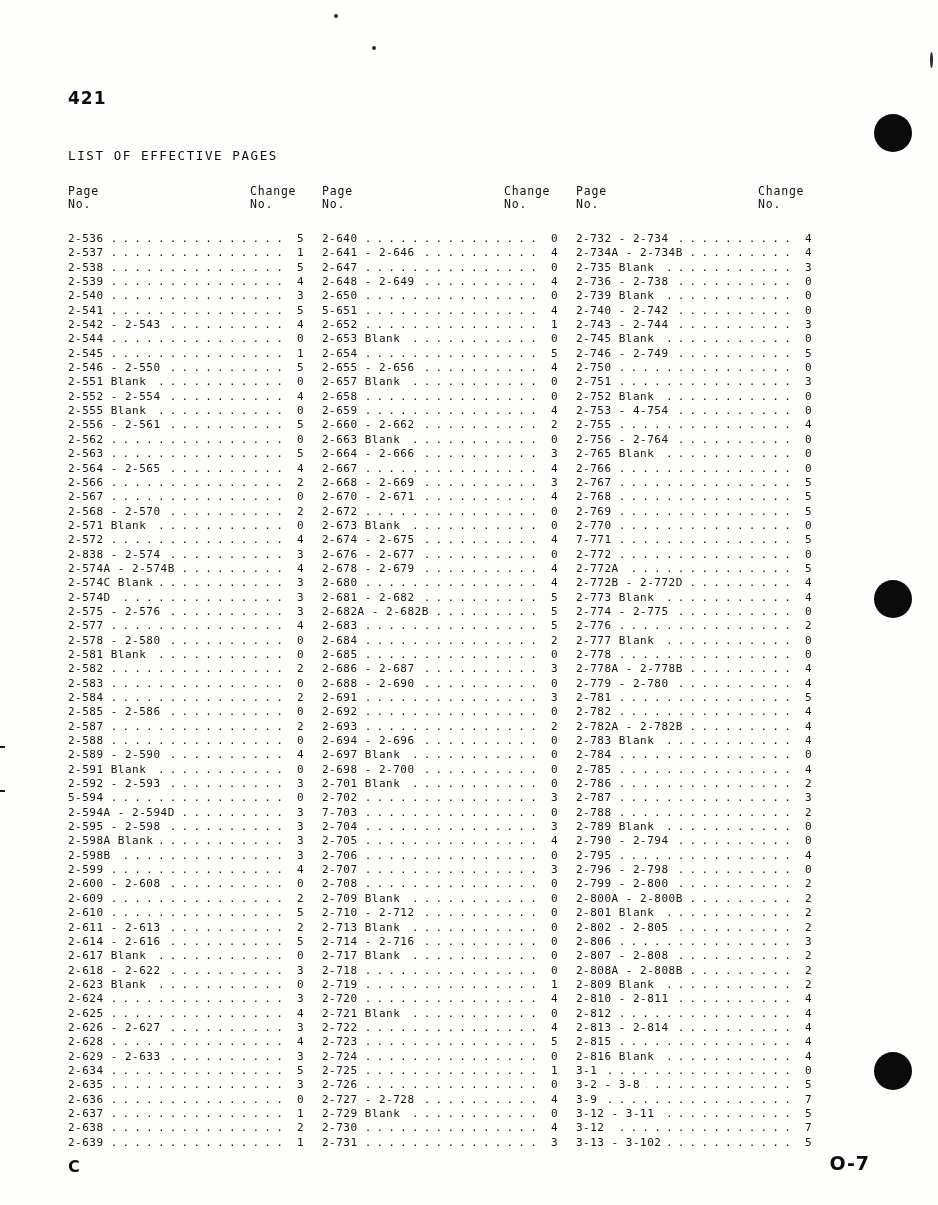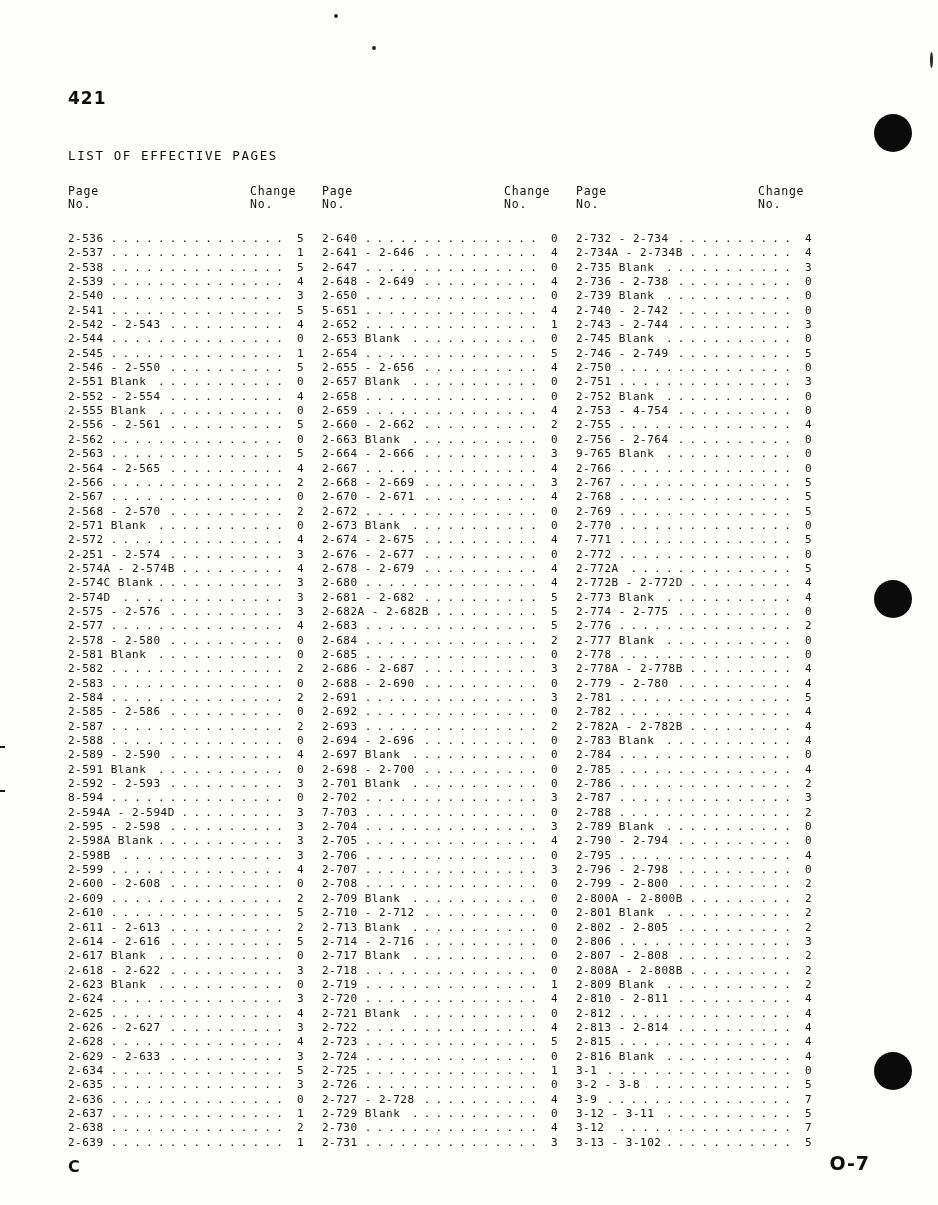--- a/index.html
+++ b/index.html
@@ -276,21 +276,21 @@
             <span class="pg">2-571 Blank</span>
             <span class="dotfill" style="width: 136.3px;">............</span>
             <span class="ch">0</span>
           </div>
           <div class="row">
             <span class="pg">2-572</span>
             <span class="dotfill" style="width: 176.5px;">................</span>
             <span class="ch">4</span>
           </div>
           <div class="row">
-            <span class="pg">2-251 - 2-574</span>
+            <span class="pg">2-838 - 2-574</span>
             <span class="dotfill" style="width: 122.9px;">...........</span>
             <span class="ch">3</span>
           </div>
           <div class="row">
             <span class="pg">2-574A - 2-574B</span>
             <span class="dotfill" style="width: 109.5px;">..........</span>
             <span class="ch">4</span>
           </div>
           <div class="row">
             <span class="pg">2-574C Blank</span>
@@ -361,21 +361,21 @@
             <span class="pg">2-591 Blank</span>
             <span class="dotfill" style="width: 136.3px;">............</span>
             <span class="ch">0</span>
           </div>
           <div class="row">
             <span class="pg">2-592 - 2-593</span>
             <span class="dotfill" style="width: 122.9px;">...........</span>
             <span class="ch">3</span>
           </div>
           <div class="row">
-            <span class="pg">8-594</span>
+            <span class="pg">5-594</span>
             <span class="dotfill" style="width: 176.5px;">................</span>
             <span class="ch">0</span>
           </div>
           <div class="row">
             <span class="pg">2-594A - 2-594D</span>
             <span class="dotfill" style="width: 109.5px;">..........</span>
             <span class="ch">3</span>
           </div>
           <div class="row">
             <span class="pg">2-595 - 2-598</span>
@@ -911,21 +911,21 @@
             <span class="pg">2-755</span>
             <span class="dotfill" style="width: 176.5px;">................</span>
             <span class="ch">4</span>
           </div>
           <div class="row">
             <span class="pg">2-756 - 2-764</span>
             <span class="dotfill" style="width: 122.9px;">...........</span>
             <span class="ch">0</span>
           </div>
           <div class="row">
-            <span class="pg">9-765 Blank</span>
+            <span class="pg">2-765 Blank</span>
             <span class="dotfill" style="width: 136.3px;">............</span>
             <span class="ch">0</span>
           </div>
           <div class="row">
             <span class="pg">2-766</span>
             <span class="dotfill" style="width: 176.5px;">................</span>
             <span class="ch">0</span>
           </div>
           <div class="row">
             <span class="pg">2-767</span>

